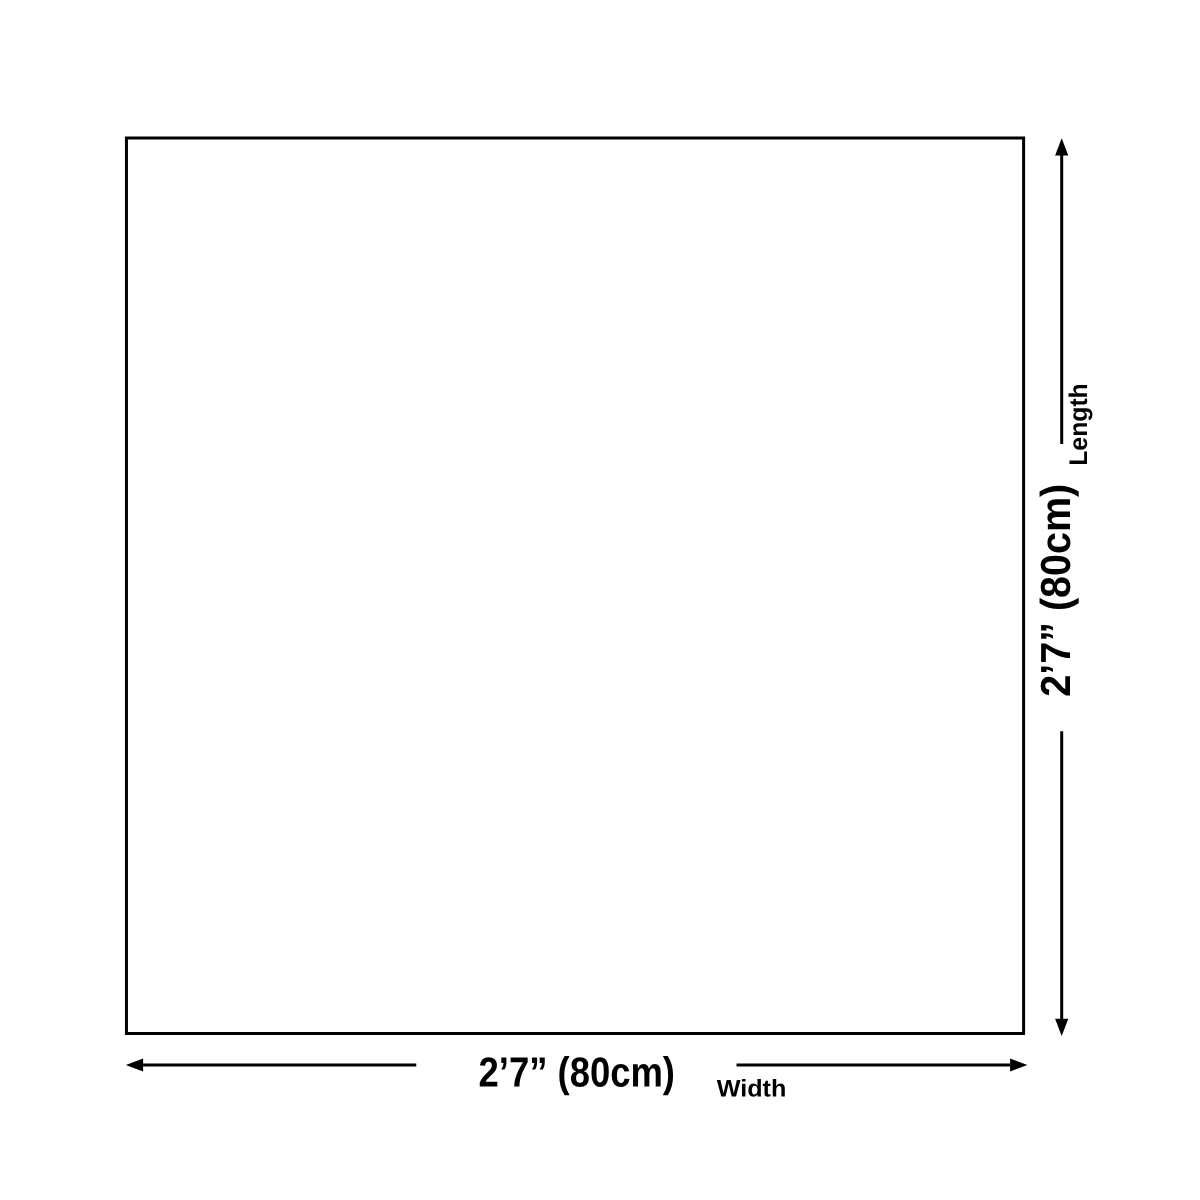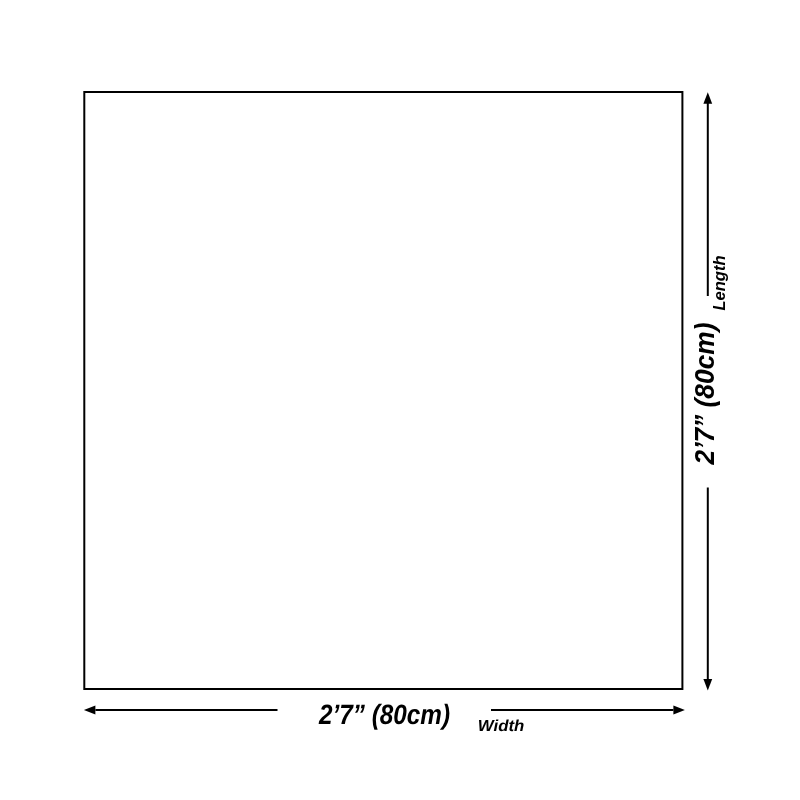--- a/index.html
+++ b/index.html
@@ -1,16 +1,16 @@
 <!DOCTYPE html>
 <html><head>
 <meta charset="utf-8">
 <style>
   html,body{margin:0;padding:0;background:#ffffff;}
-  .wrap{width:800px;height:800px;position:relative;transform:translateZ(0);filter:grayscale(1);font-style:italic;}
+  .wrap{width:800px;height:800px;position:relative;transform:translateZ(0);filter:grayscale(1);}
   svg{display:block;}
   text{font-family:"Liberation Sans", sans-serif;font-weight:bold;fill:#000;}
 </style>
 </head>
 <body>
 <div class="wrap">
 <svg width="800" height="800" viewBox="0 0 800 800" xmlns="http://www.w3.org/2000/svg">
 
   <rect x="0" y="0" width="800" height="800" fill="#ffffff"></rect>
 

